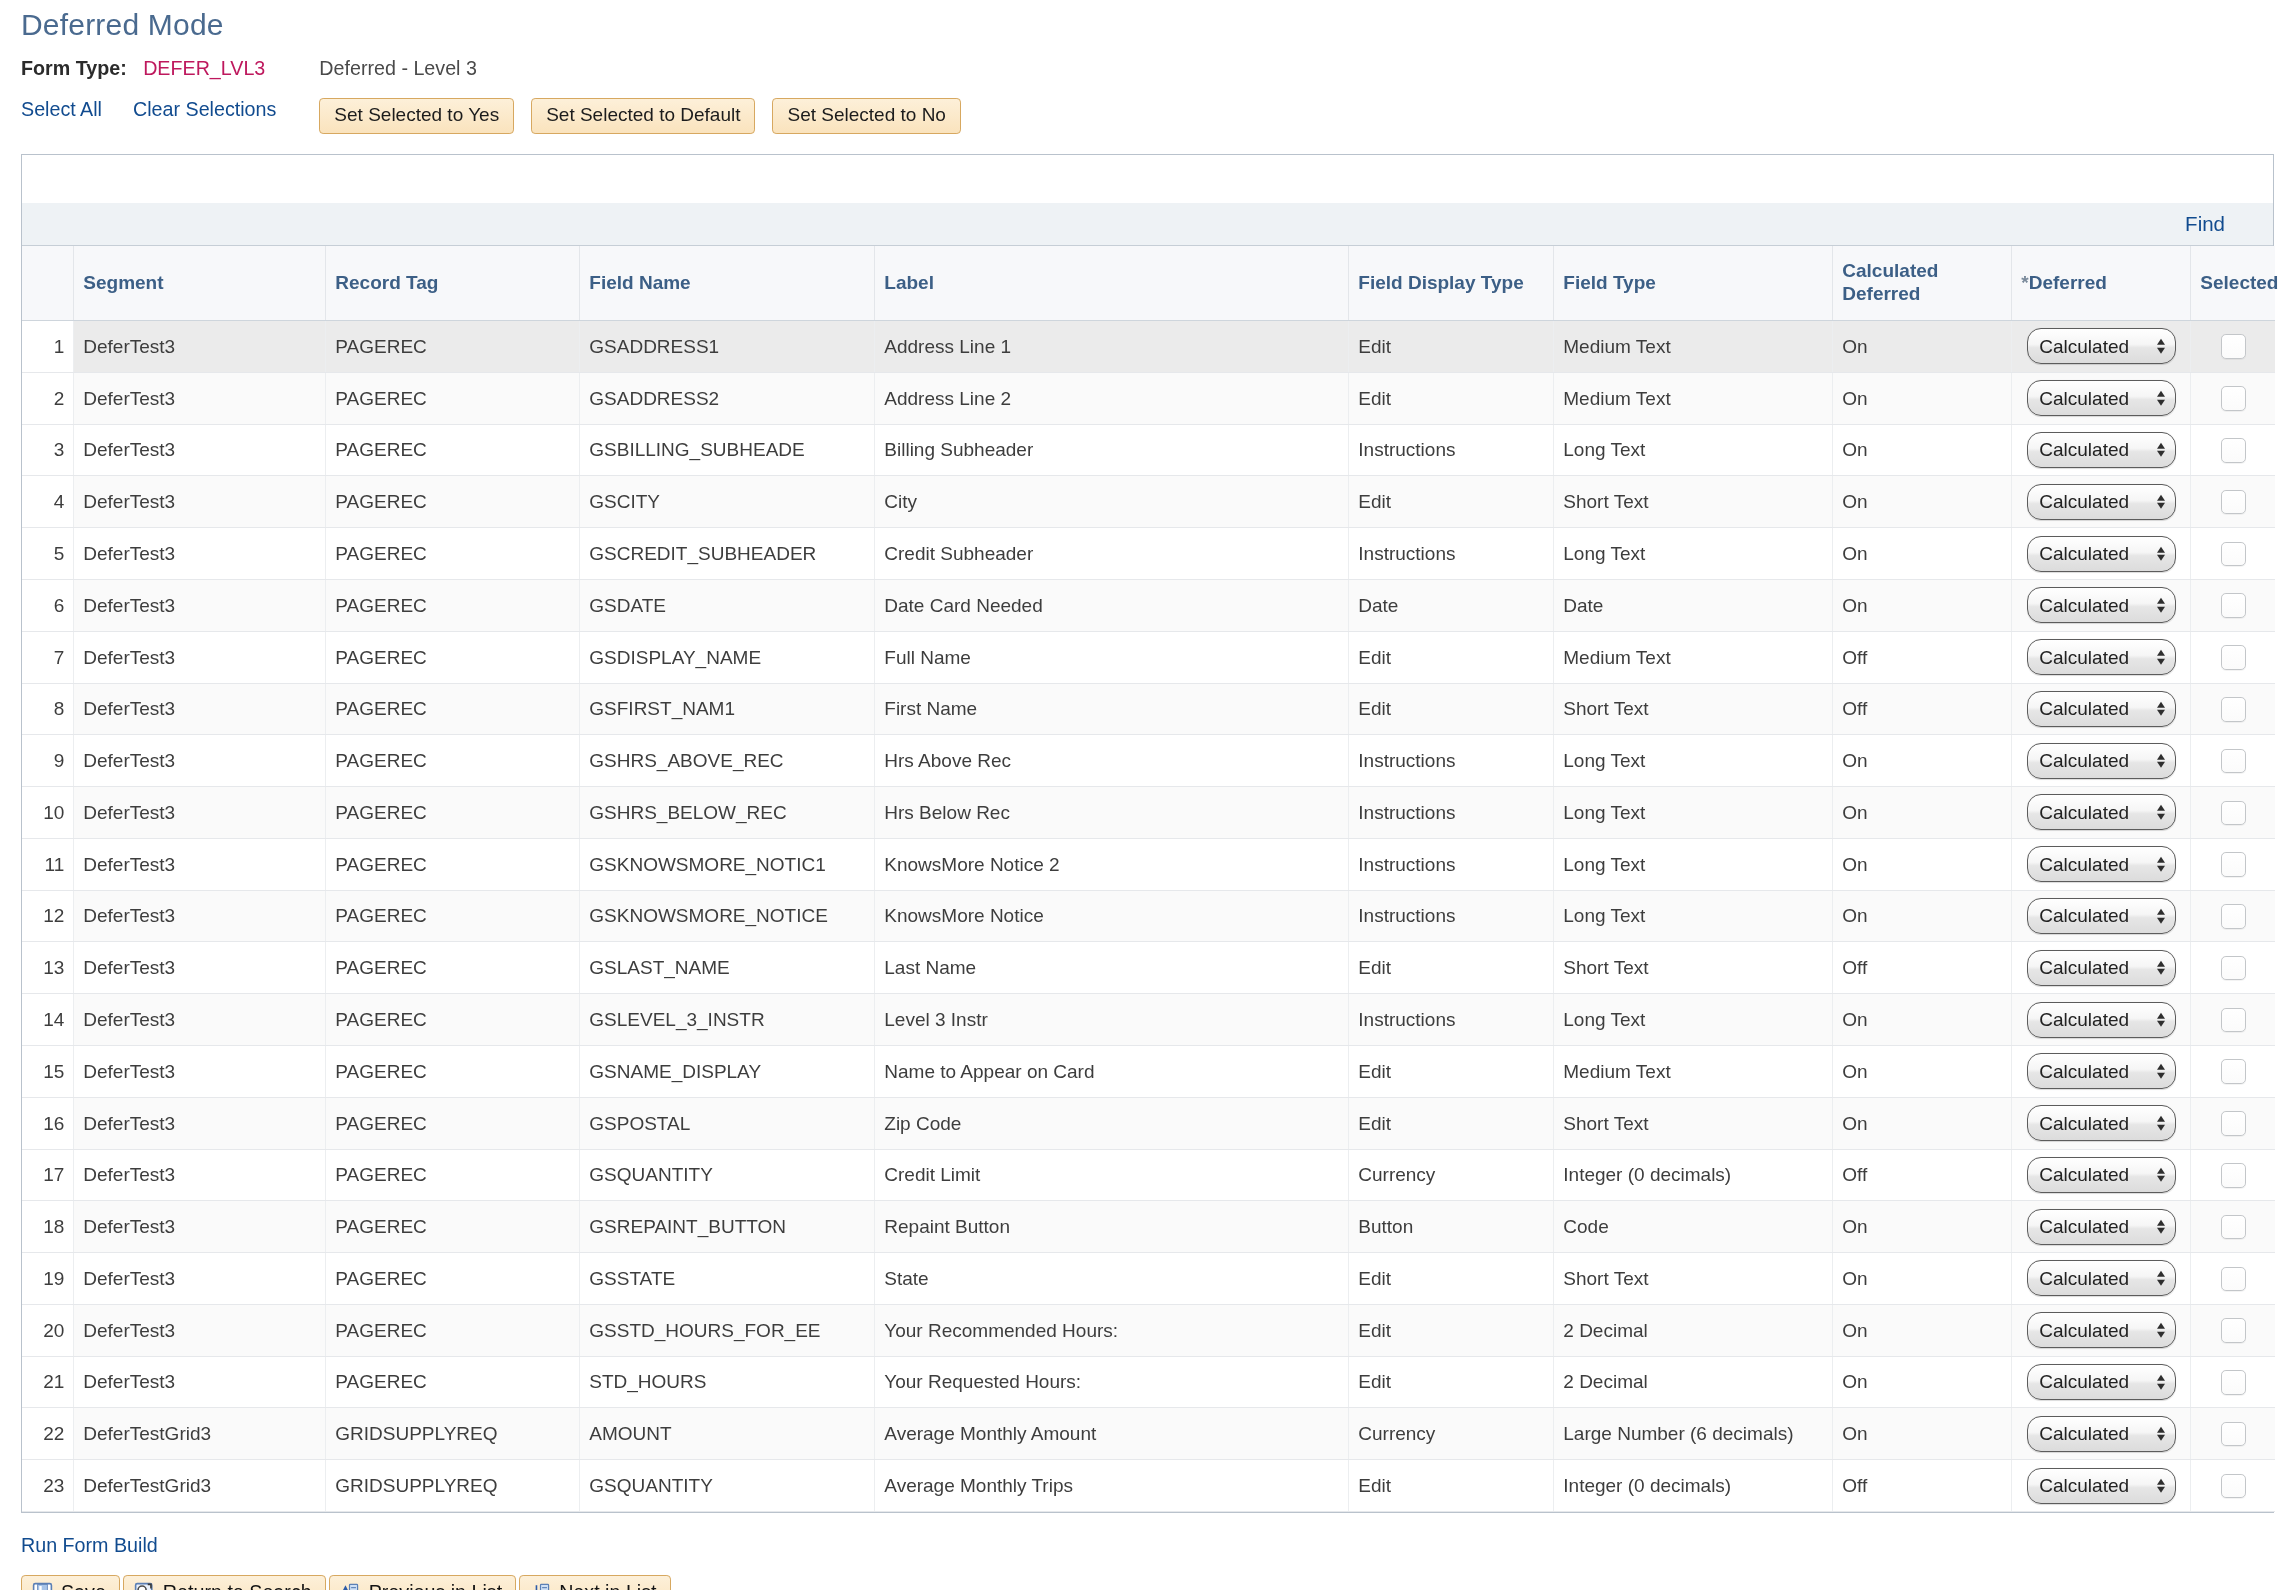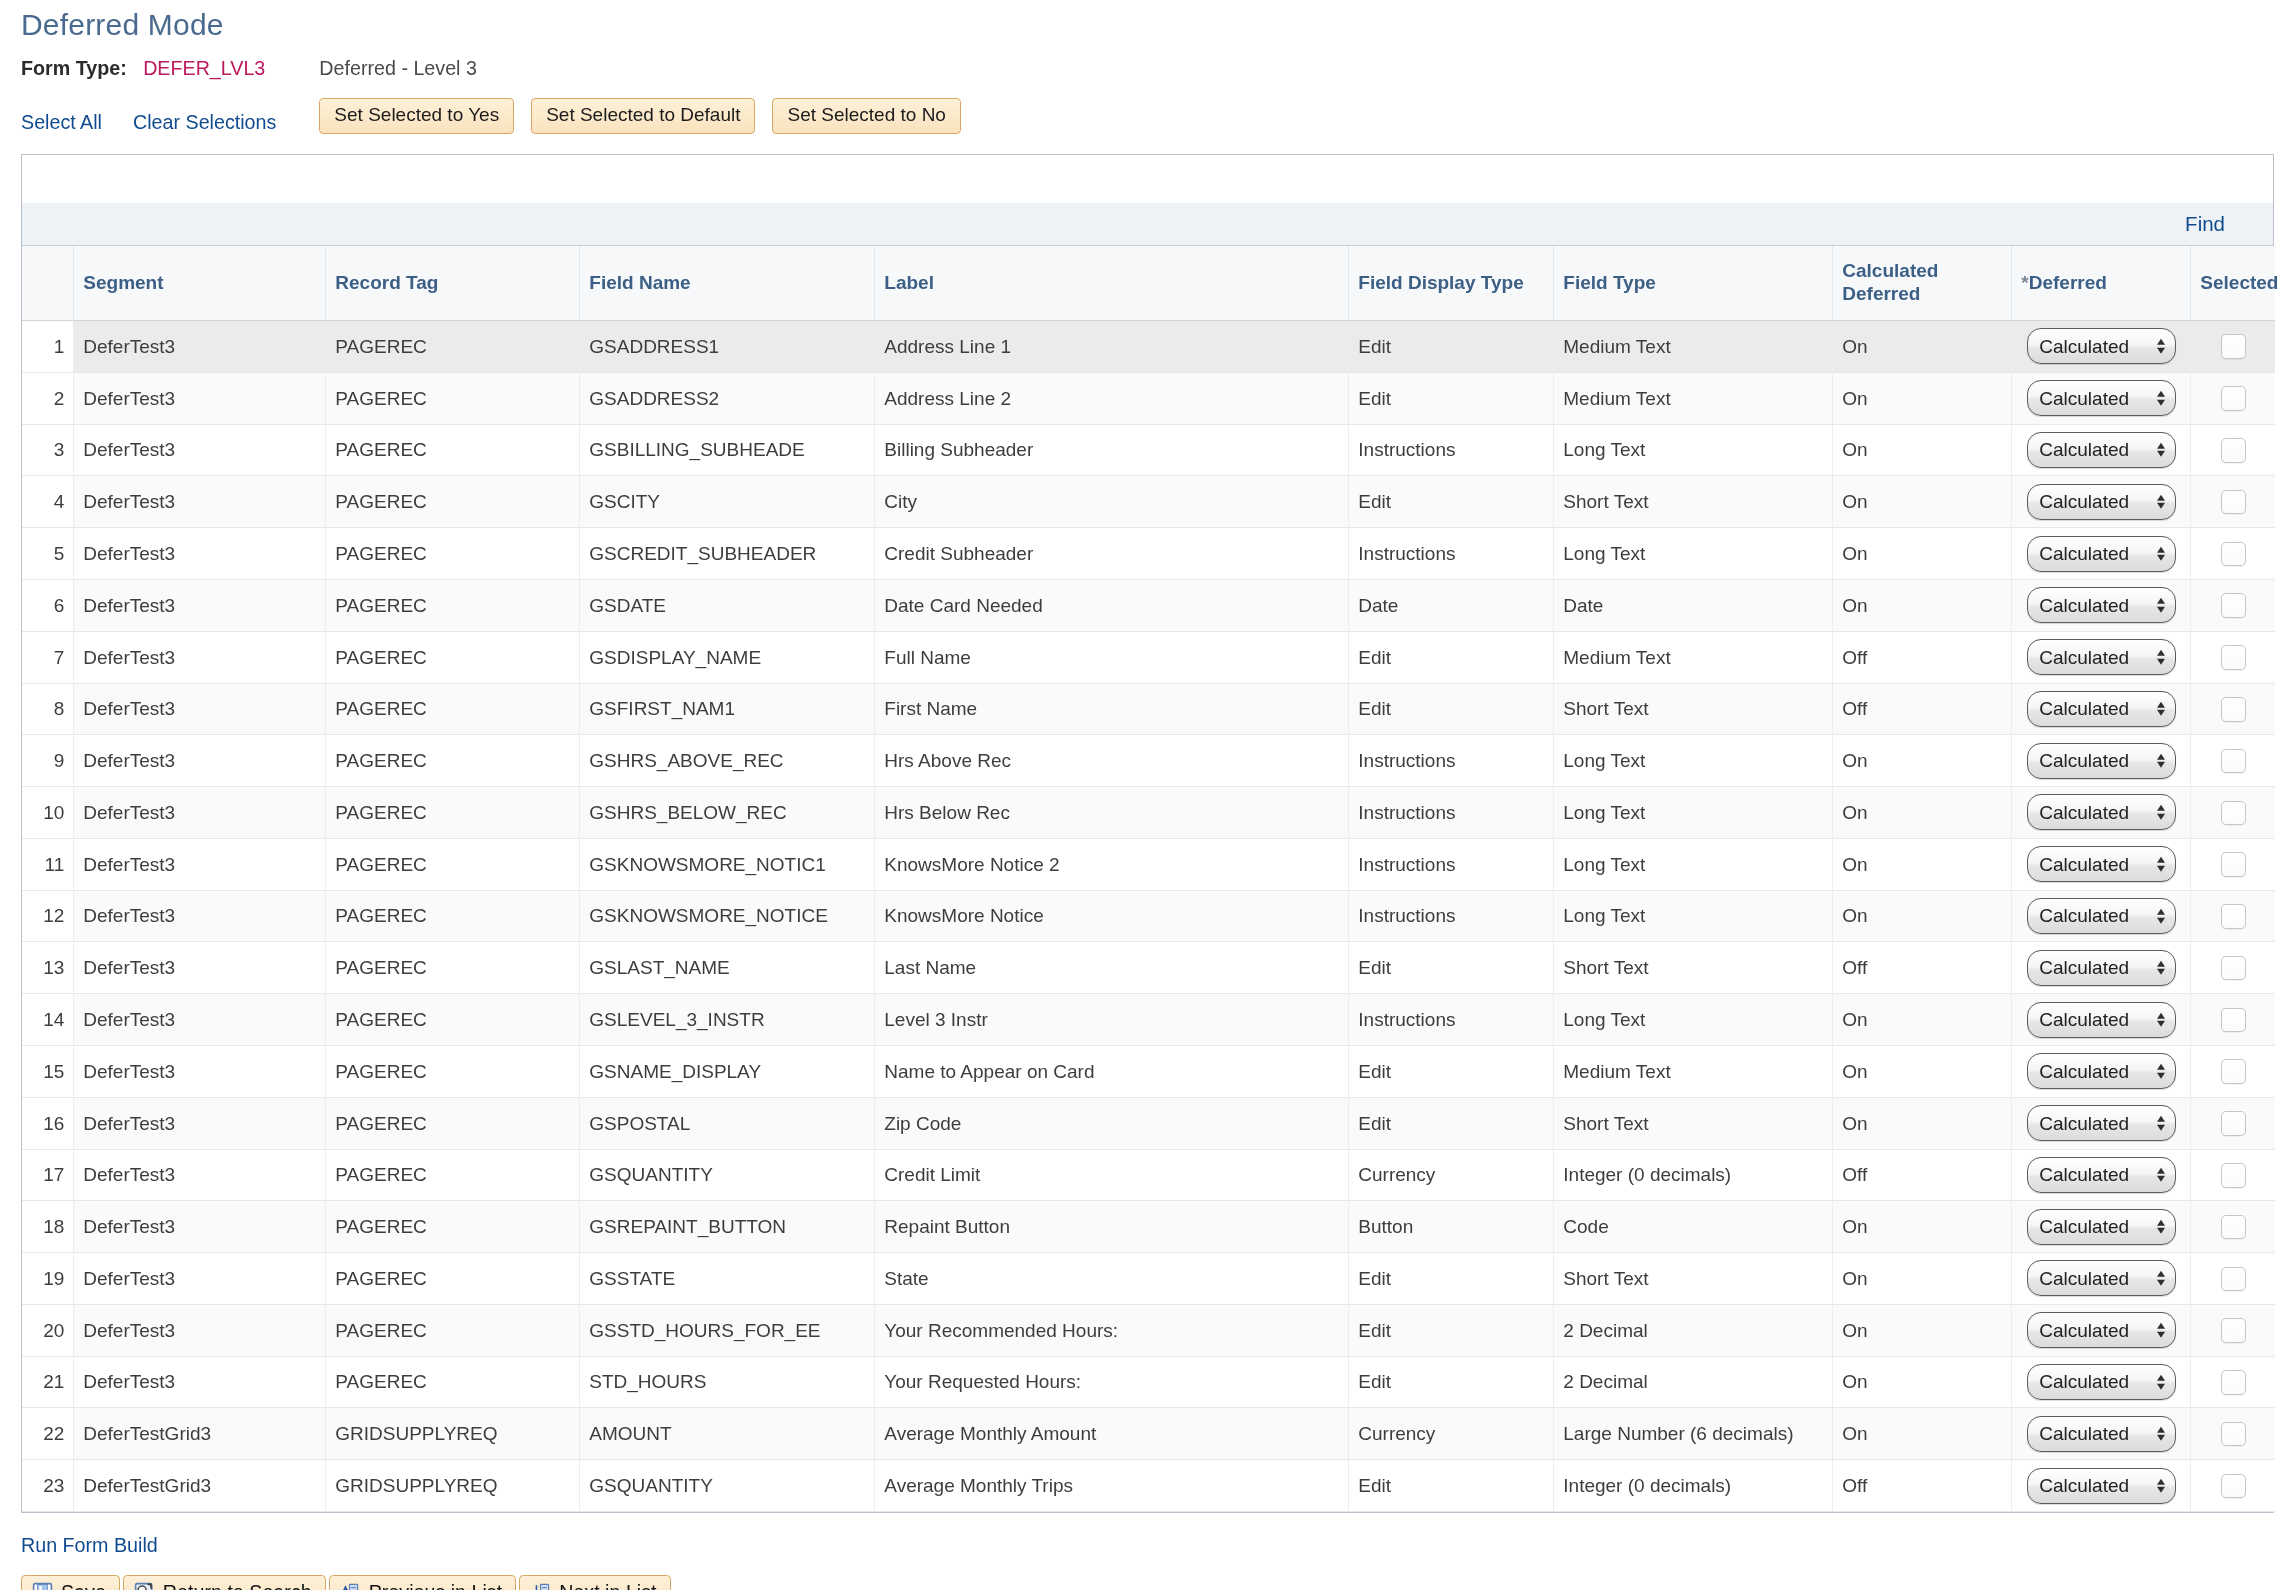--- a/index.html
+++ b/index.html
@@ -35,21 +35,21 @@
   .formtype-label {
     font-weight: bold;
     color: #2b2b2b;
   }
   .formtype-value { margin-left: 16.4px; color: #be185d; }
   .formtype-desc  { margin-left: 54px; color: #4a4a4a; }
 
   
   .action-bar {
     display: flex;
-    align-items: flex-end;
+    align-items: flex-start;
     padding: 18px 0 0 21px;
   }
   .link {
     color: #114b8f;
     font-size: 19.7px;
     text-decoration: none;
     cursor: pointer;
     white-space: nowrap;
   }
   .link-sep { width: 31px; }

